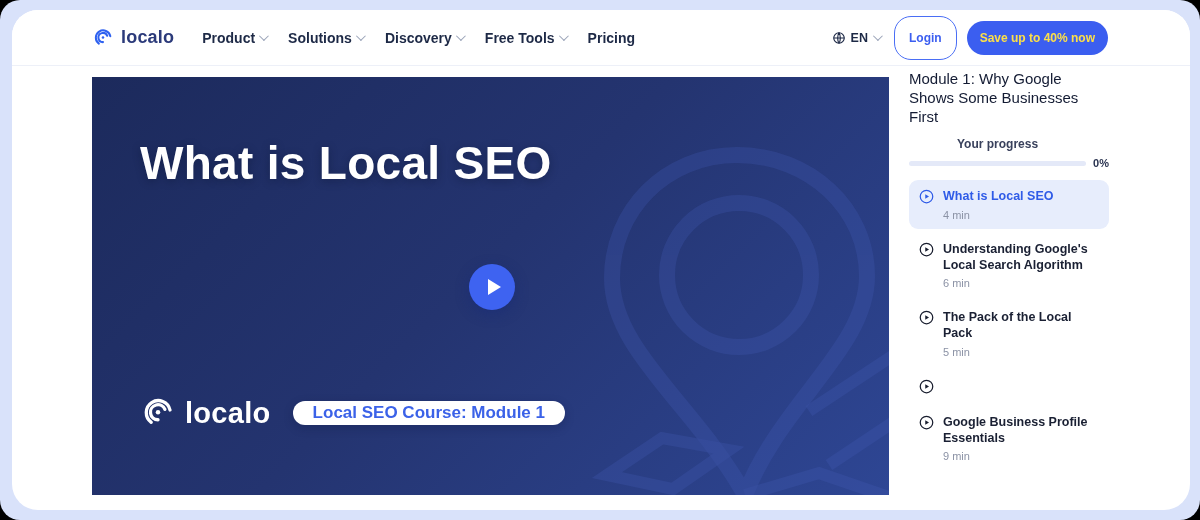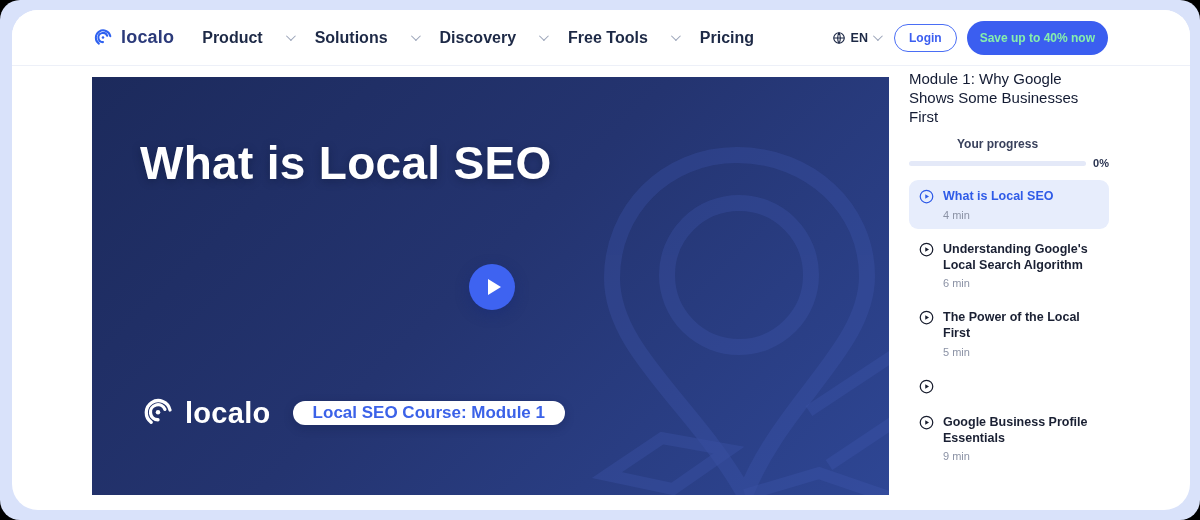--- a/index.html
+++ b/index.html
@@ -16,34 +16,34 @@
   
   .navbar{
     position:absolute;left:0;top:0;right:0;height:56px;
     display:flex;align-items:center;
     padding:0 82px 0 80px;box-sizing:border-box;
     border-bottom:1px solid #edf0f8;background:#fff;
   }
   .brand{display:flex;align-items:center;gap:7px;cursor:pointer;}
   .brand-text{font-size:18px;font-weight:800;color:#2b3a7a;letter-spacing:.2px;}
   .nav-links{display:flex;align-items:center;gap:22px;margin-left:28px;}
-  .nav-link{display:flex;align-items:center;gap:23px;font-size:16px;font-weight:700;color:#1d2946;cursor:pointer;justify-content:flex-end;}
+  .nav-link{display:flex;align-items:center;gap:4px;font-size:14px;font-weight:700;color:#1d2946;cursor:pointer;justify-content:flex-end;}
   .chev{width:6px;height:6px;border-right:1.6px solid #9aa3b8;border-bottom:1.6px solid #9aa3b8;
         transform:rotate(45deg) translateY(-2px);display:inline-block;}
   .nav-spacer{flex:1;}
   .nav-right{display:flex;align-items:center;gap:10px;}
   .lang{display:flex;align-items:center;gap:5px;font-size:12.5px;font-weight:700;color:#1d2946;cursor:pointer;margin-right:4px;}
   .btn-login{
-    height:28px;padding:1px 14px;border-radius:17px;border:1.5px solid #4a6ef5;
+    height:44px;padding:1px 14px;border-radius:17px;border:1.5px solid #4a6ef5;
     background:#fff;color:#3b5ef0;font-size:12px;font-weight:700;
     display:flex;align-items:center;cursor:pointer;
   }
   .btn-cta{
     height:34px;padding:0 13px;border-radius:18px;border:none;
-    background:#3b5ef0;color:#86efac;font-size:12px;font-weight:700;
+    background:#3b5ef0;color:#fde047;font-size:12px;font-weight:700;
     display:flex;align-items:center;cursor:pointer;
   }
   
   .video{
     position:absolute;left:80px;top:67px;width:797px;height:418px;
     background:linear-gradient(135deg,#1c2a5c 0%,#243470 48%,#2e4694 100%);
     overflow:hidden;cursor:pointer;
   }
   .wm{position:absolute;right:-18px;top:66px;opacity:.55;}
   .video-title{
@@ -216,21 +216,21 @@
         </div>
 
         <div class="lesson">
           <span class="licon">
             <svg width="15" height="15" viewBox="0 0 24 24" fill="none" stroke="currentColor" stroke-width="2">
               <circle cx="12" cy="12" r="10"></circle>
               <path d="M10 8.5 L16 12 L10 15.5 Z" fill="currentColor" stroke="none"></path>
             </svg>
           </span>
           <div class="ltext">
-            <div class="ltitle">The Power of the Local First</div>
+            <div class="ltitle">The Pack of the Local Pack</div>
             <div class="ldur">5 min</div>
           </div>
         </div>
 
         <div class="lesson">
           <span class="licon">
             <svg width="15" height="15" viewBox="0 0 24 24" fill="none" stroke="currentColor" stroke-width="2">
               <circle cx="12" cy="12" r="10"></circle>
               <path d="M10 8.5 L16 12 L10 15.5 Z" fill="currentColor" stroke="none"></path>
             </svg>

